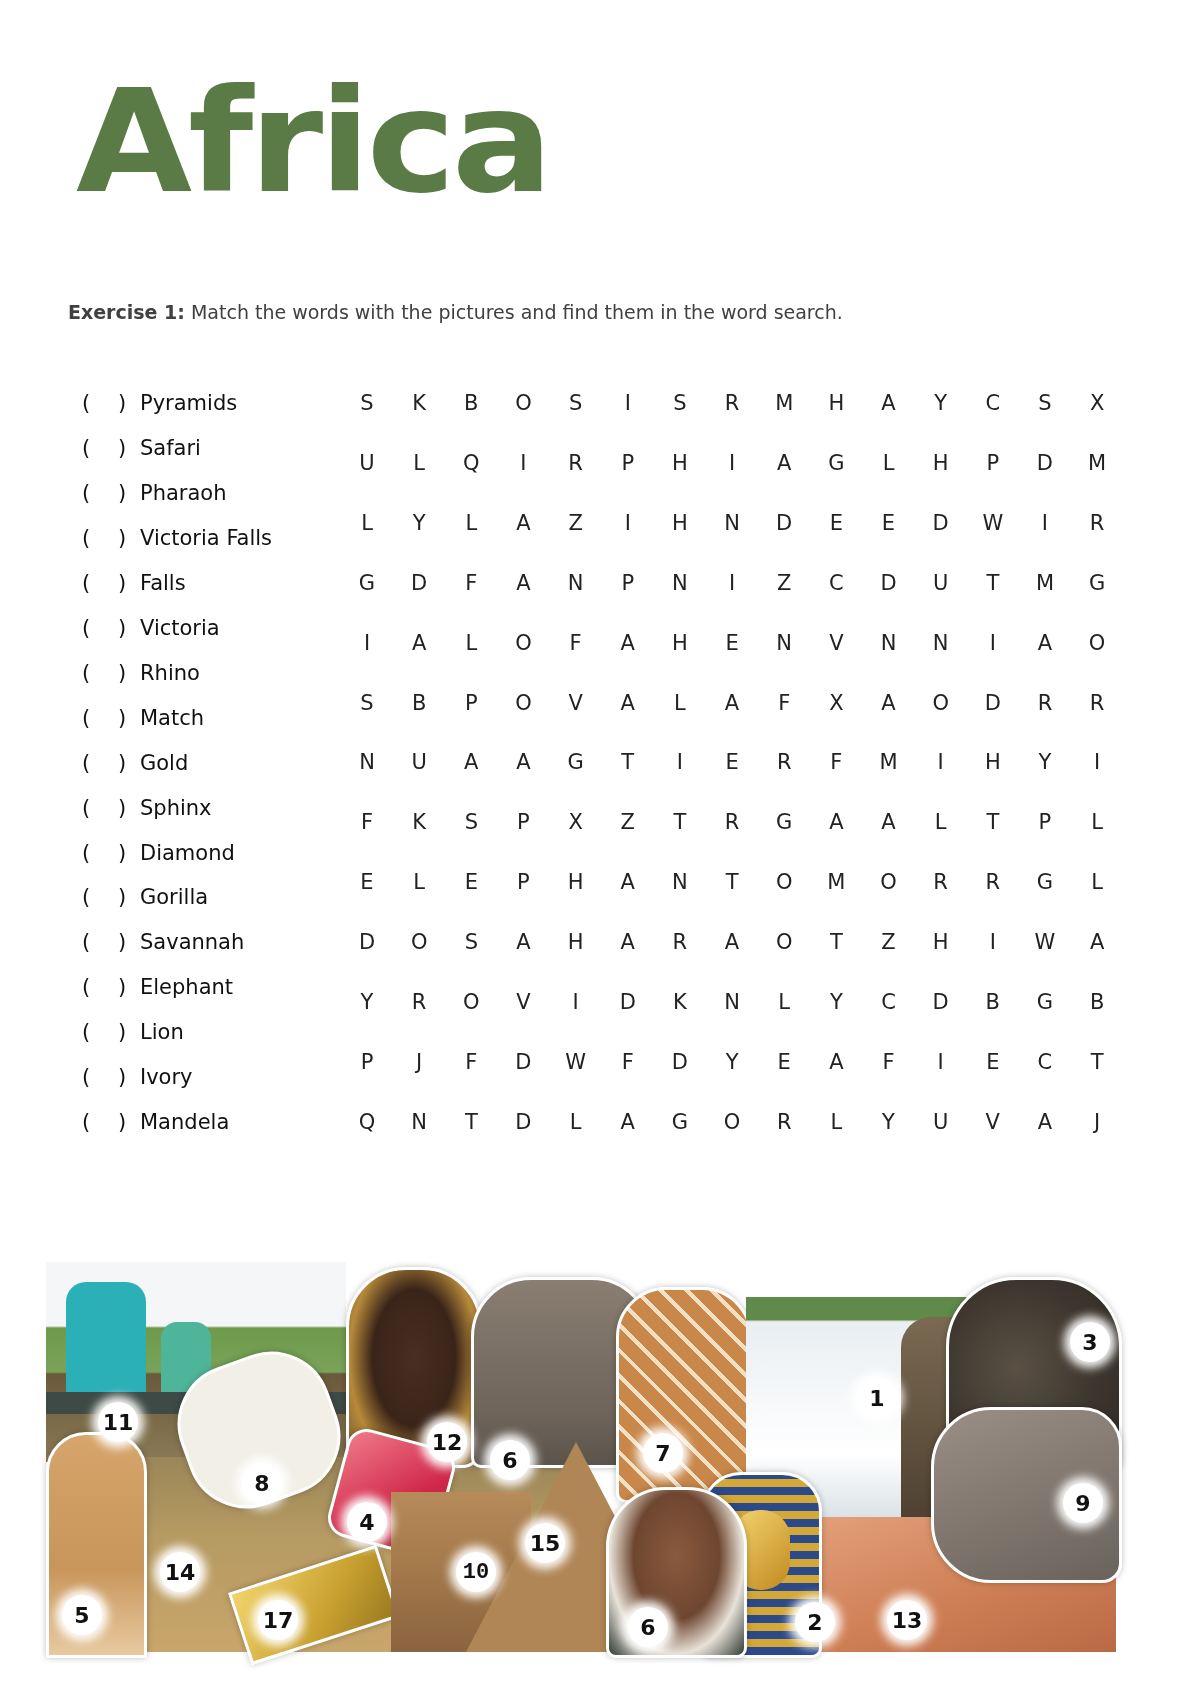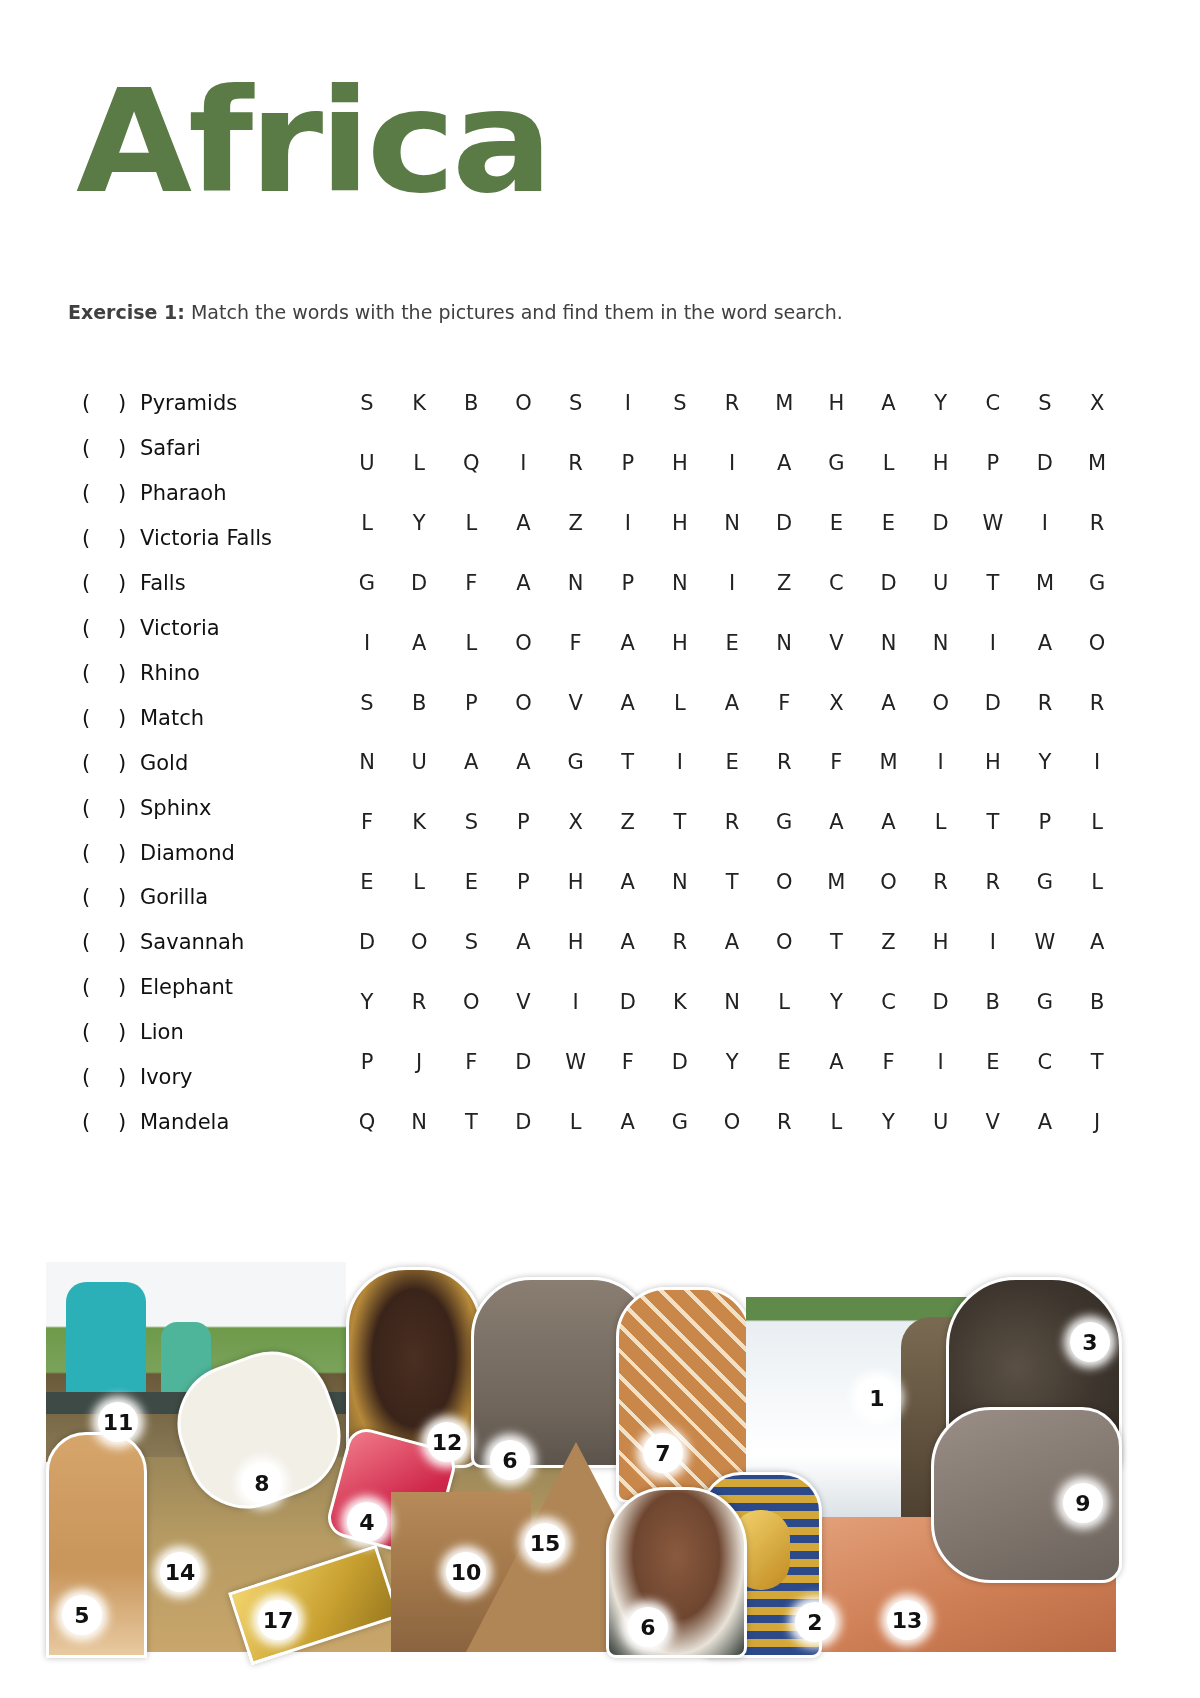--- a/index.html
+++ b/index.html
@@ -394,21 +394,21 @@
   <div id="badges">
       <div class="badge" style="left: 831px; top: 136px;">1</div>
       <div class="badge" style="left: 769px; top: 360px;">2</div>
       <div class="badge" style="left: 1044px; top: 80px;">3</div>
       <div class="badge" style="left: 321px; top: 260px;">4</div>
       <div class="badge" style="left: 36px; top: 353px;">5</div>
       <div class="badge" style="left: 602px; top: 365px;">6</div>
       <div class="badge" style="left: 617px; top: 191px;">7</div>
       <div class="badge" style="left: 216px; top: 221px;">8</div>
       <div class="badge" style="left: 1037px; top: 241px;">9</div>
-      <div class="badge" style="left: 420px; top: 310px;">10</div>
+      <div class="badge" style="left: 430px; top: 310px; font-family: Liberation Mono, monospace;">10</div>
       <div class="badge" style="left: 72px; top: 160px;">11</div>
       <div class="badge" style="left: 401px; top: 180px;">12</div>
       <div class="badge" style="left: 861px; top: 358px;">13</div>
       <div class="badge" style="left: 134px; top: 310px;">14</div>
       <div class="badge" style="left: 499px; top: 281px;">15</div>
       <div class="badge" style="left: 464px; top: 198px;">6</div>
       <div class="badge" style="left: 232px; top: 358px;">17</div>
     </div>
 </div>
 

